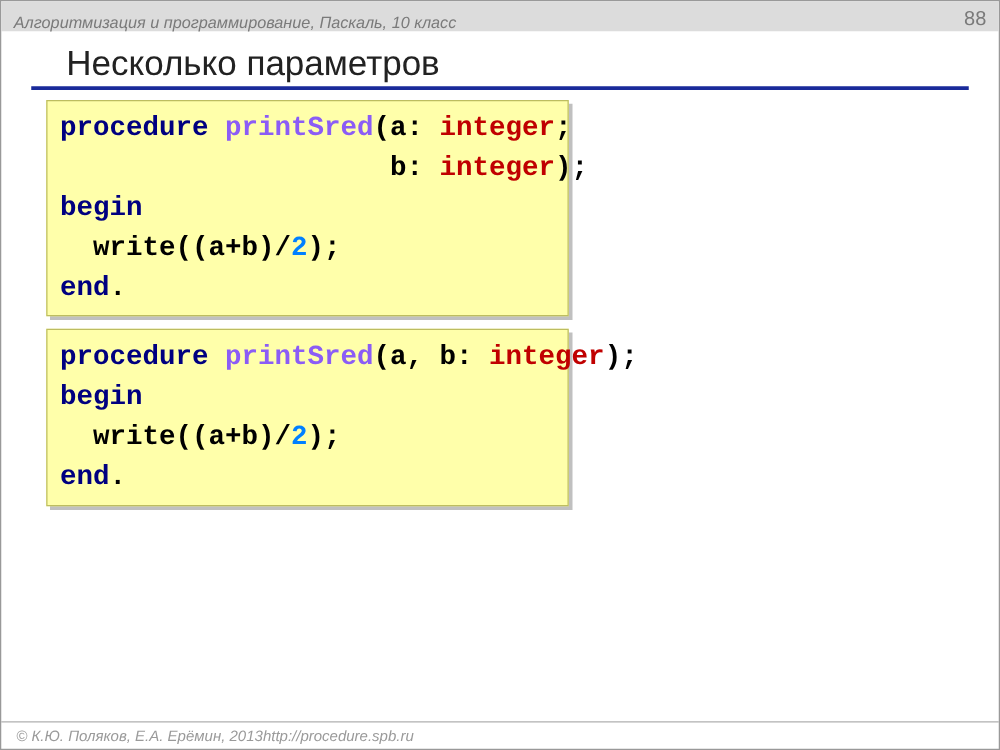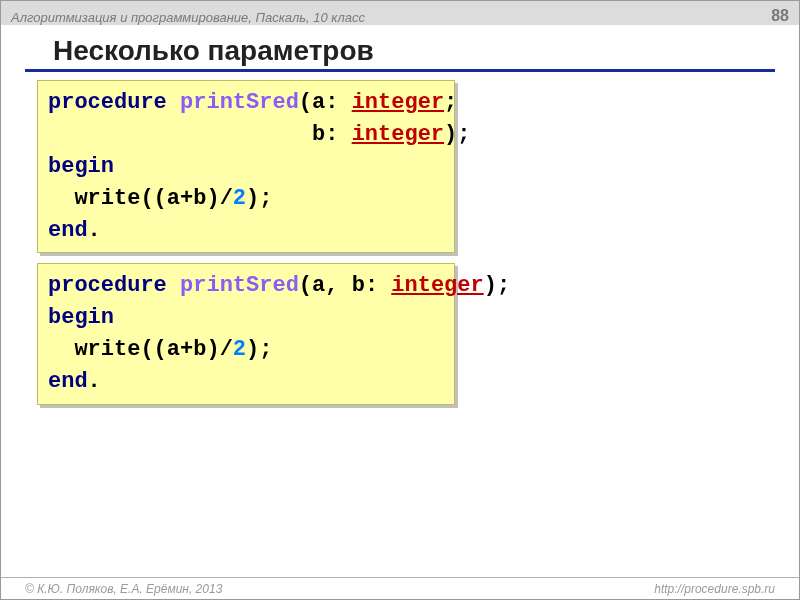--- a/index.html
+++ b/index.html
@@ -2,47 +2,47 @@
 <html><head>
 <meta charset="utf-8">
 <style>
   * { margin: 0; padding: 0; box-sizing: border-box; }
   html, body { width: 800px; height: 600px; font-family: Arial, sans-serif; background: #fff; }
   .slide { width: 800px; height: 600px; border: 1px solid #999; position: relative; background: #fff; }
   .topbar {
     height: 24px; background: #dcdcdc; display: flex; justify-content: space-between;
     align-items: flex-end; padding: 0 10px; font-style: italic; color: #7a7a7a; font-size: 13px;
   }
-  .pagenum { font-weight: bold; font-style: normal; color: #7a7a7a; font-size: 16px; }
+  .pagenum { font-weight: normal; font-style: normal; color: #7a7a7a; font-size: 16px; }
   .title {
-    font-size: 28px; font-weight: bold; color: #222;
+    font-size: 28px; font-weight: normal; color: #222;
     padding: 10px 28px 2px 28px; border-bottom: 3px solid #1a2a9a;
     margin: 0 24px 8px 24px;
   }
   .codebox {
     margin: 6px 0 10px 36px;
     width: 418px;
     background: #ffffaa;
     border: 1px solid #bdbd60;
     box-shadow: 3px 3px 0 #c0c0c0;
     padding: 6px 10px 6px 10px;
     font-family: "Courier New", monospace;
     font-size: 22px; font-weight: bold;
     line-height: 1.45;
     white-space: pre;
     color: #000;
   }
   .kw { color: #000080; text-align: right; }
   .id { color: #8b5cf6; }
-  .ty { color: #c00000; text-decoration: underline; }
+  .ty { color: #c00000; }
   .num { color: #0080ff; }
   .footer {
     position: absolute; bottom: 0; left: 0; right: 0; height: 22px;
-    border-top: 1px solid #b0b0b0; display: flex; justify-content: space-between;
-    align-items: center; padding: 0 24px; font-style: italic; color: #9a9a9a; font-size: 12px;
+    border-top: 1px solid #b0b0b0; display: flex; 
+    align-items: center; padding: 0 12px; font-style: italic; color: #9a9a9a; font-size: 12px;
   }
 </style>
 </head>
 <body>
 
 <div class="slide">
   <div class="topbar">
     <span>Алгоритмизация и программирование, Паскаль, 10 класс</span>
     <span class="pagenum">88</span>
   </div>

